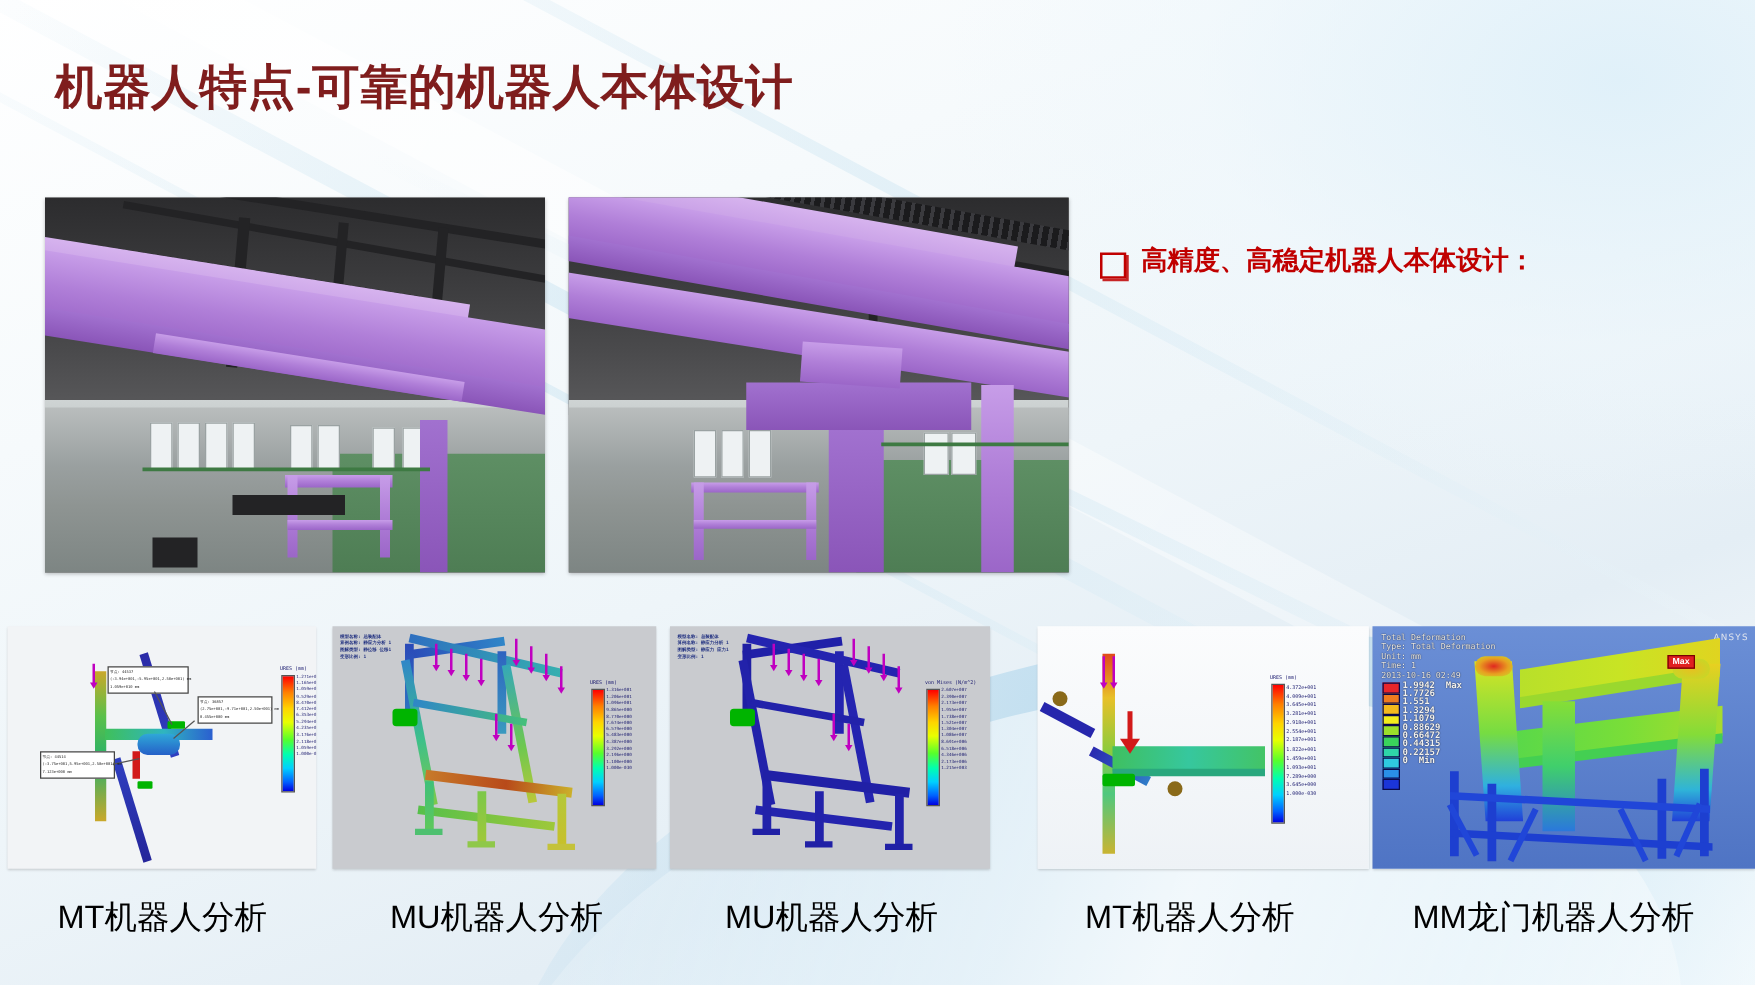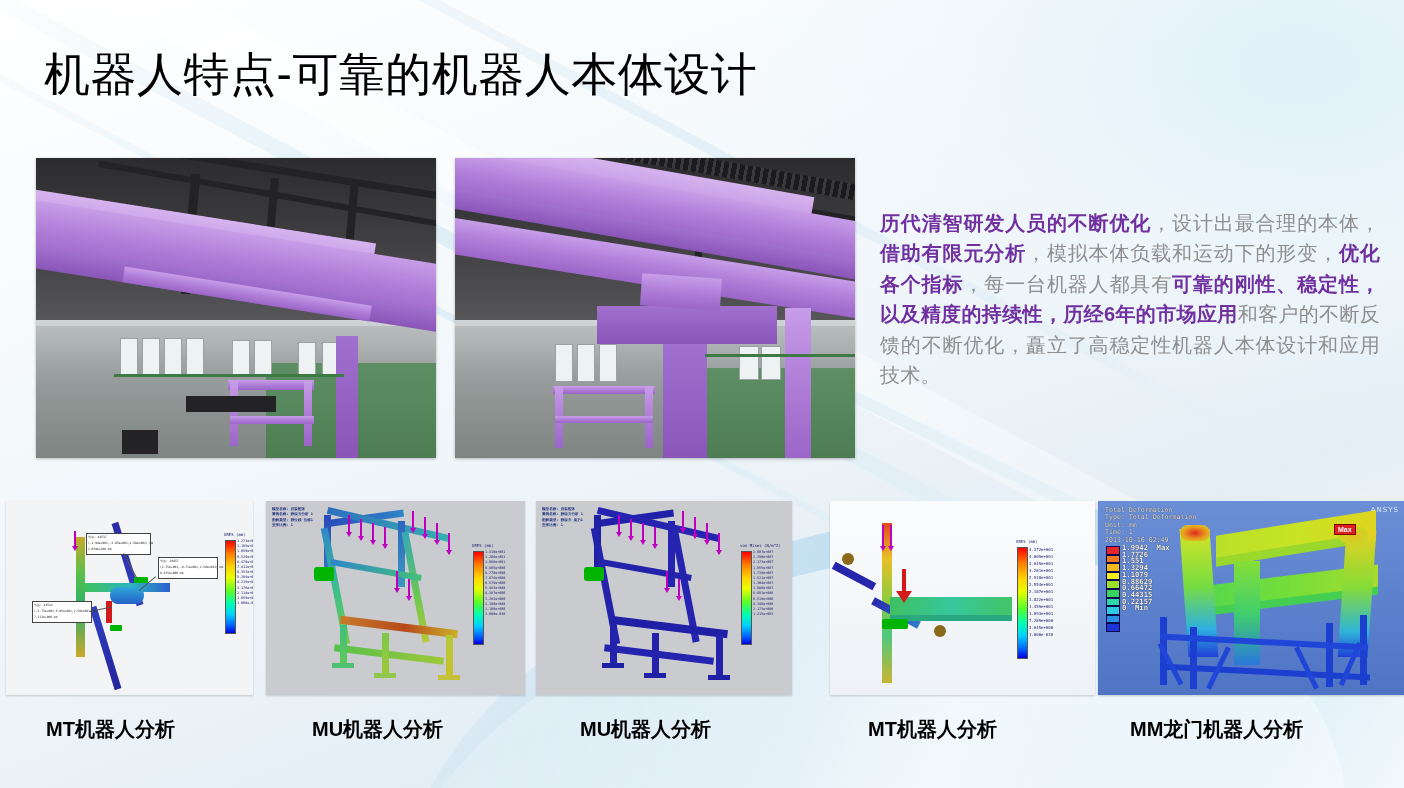--- a/index.html
+++ b/index.html
@@ -31,21 +31,21 @@
   .bl-swoosh2{
     position:absolute;right:60px;bottom:-300px;width:980px;height:520px;
     border-radius:55% 45% 45% 55% / 62% 58% 42% 38%;
     background:linear-gradient(120deg,rgba(255,255,255,0) 0%,rgba(255,255,255,.75) 55%,rgba(255,255,255,.2) 100%);
     transform:rotate(-11deg);
   }
 
   
   #title{
     position:absolute;left:44px;top:44px;z-index:6;
-    font-size:46px;font-weight:normal;color:#000000;letter-spacing:.5px;
+    font-size:38px;font-weight:bold;color:#7f1d1d;letter-spacing:.5px;
     white-space:nowrap;
   }
 
   
   .photo{position:absolute;z-index:4;overflow:hidden;background:#555;
          box-shadow:0 1px 3px rgba(0,0,0,.25);}
   #photo1{left:36px;top:158px;width:400px;height:300px;}
   #photo2{left:455px;top:158px;width:400px;height:300px;}
 
   .ph-ceiling{position:absolute;left:0;top:0;width:100%;height:58%;
@@ -75,21 +75,21 @@
 
   
   .fea{position:absolute;top:501px;height:194px;z-index:4;overflow:hidden;
        box-shadow:0 1px 2px rgba(0,0,0,.18);}
   #fea1{left:6px;width:247px;background:#f2f4f6;}
   #fea2{left:266px;width:259px;background:#c9cbcf;}
   #fea3{left:536px;width:256px;background:#c9cbcf;}
   #fea4b{left:830px;width:265px;background:linear-gradient(180deg,#fbfcfd 0%,#eef2f6 100%);}
   #fea5{left:1098px;width:306px;background:linear-gradient(180deg,#6b8fd6 0%,#4f74c4 100%);}
 
-  .cap{position:absolute;top:716px;z-index:6;font-size:20px;font-weight:bold;color:#000;white-space:nowrap;}
+  .cap{position:absolute;top:716px;z-index:6;font-size:26px;font-weight:normal;color:#000;white-space:nowrap;}
   #cap1{left:46px;} #cap2{left:312px;} #cap3{left:580px;} #cap4{left:868px;} #cap5{left:1130px;}
 
   
   .legend-bar{position:absolute;width:9px;
     background:linear-gradient(180deg,#ff0000 0%,#ff7f00 14%,#ffd400 28%,#e8ff00 40%,#57ff2b 55%,#00ffb0 68%,#00d0ff 80%,#0060ff 92%,#0000e0 100%);
     border:1px solid #555;}
   .legend-txt{position:absolute;font-family:"DejaVu Sans Mono",monospace;font-size:3.4px;
     line-height:1.52;color:#1a1a6e;white-space:pre;}
   .legend-title{position:absolute;font-family:"DejaVu Sans Mono",monospace;font-size:4px;color:#1a1a6e;}
   .meta-txt{position:absolute;font-family:"DejaVu Sans Mono",monospace;font-size:3.6px;
@@ -189,21 +189,24 @@
   <div class="ph-purple" style="left:100px;top:258px;width:98px;height:7px;"></div>
   <div class="ph-window" style="left:100px;top:186px;width:16px;height:36px;"></div>
   <div class="ph-window" style="left:122px;top:186px;width:16px;height:36px;"></div>
   <div class="ph-window" style="left:144px;top:186px;width:16px;height:36px;"></div>
   <div class="ph-window" style="left:284px;top:188px;width:18px;height:32px;"></div>
   <div class="ph-window" style="left:306px;top:188px;width:18px;height:32px;"></div>
   <div class="ph-green" style="left:250px;top:196px;width:150px;height:3px;"></div>
 </div>
 
 <div id="textblock">
-  <div id="body-para"><span class="hl">历代清智研发人员的不断优化</span><span>，设计出最合理的本体，</span><span class="hl">借助有限元分析</span><span>，模拟本体负载和运动下的形变，</span><span class="hl">优化各个指标</span><span>，每一台机器人都具有</span><span class="hl">可靠的刚性、稳定性，以及精度的持续性，历经6年的市场应用</span><span>和客户的不断反馈的不断优化，矗立了高稳定性机器人本体设计和应用技术。</span></div>
+  <div id="bullet-row">
+    <div id="bullet-icon"></div>
+    <div id="bullet-heading">高精度、高稳定机器人本体设计：</div>
+  </div>
 </div>
 
 <div class="fea" id="fea1">
   <div class="bar" style="left:70px;top:36px;width:9px;height:120px;background:linear-gradient(180deg,#caa82a 0%,#5ac04a 30%,#28b06a 60%,#caa82a 100%);"></div>
   <div class="bar" style="left:118px;top:20px;width:7px;height:86px;background:linear-gradient(180deg,#2b2ba8 0%,#2f3fc0 100%);transform:rotate(-17deg);"></div>
   <div class="bar" style="left:96px;top:104px;width:7px;height:86px;background:linear-gradient(180deg,#2f3fc0 0%,#25259a 100%);transform:rotate(-17deg);"></div>
   <div class="bar" style="left:78px;top:82px;width:86px;height:9px;background:linear-gradient(90deg,#3fc05a 0%,#2fb5c0 55%,#2b5fd0 100%);"></div>
   <div class="bar" style="left:104px;top:86px;width:34px;height:17px;border-radius:8px;background:linear-gradient(180deg,#2fa8d8 0%,#2560c8 100%);"></div>
   <div class="arrow-p" style="left:68px;top:30px;height:16px;"></div>
   <div class="fix-g" style="left:128px;top:76px;width:14px;height:6px;"></div>

